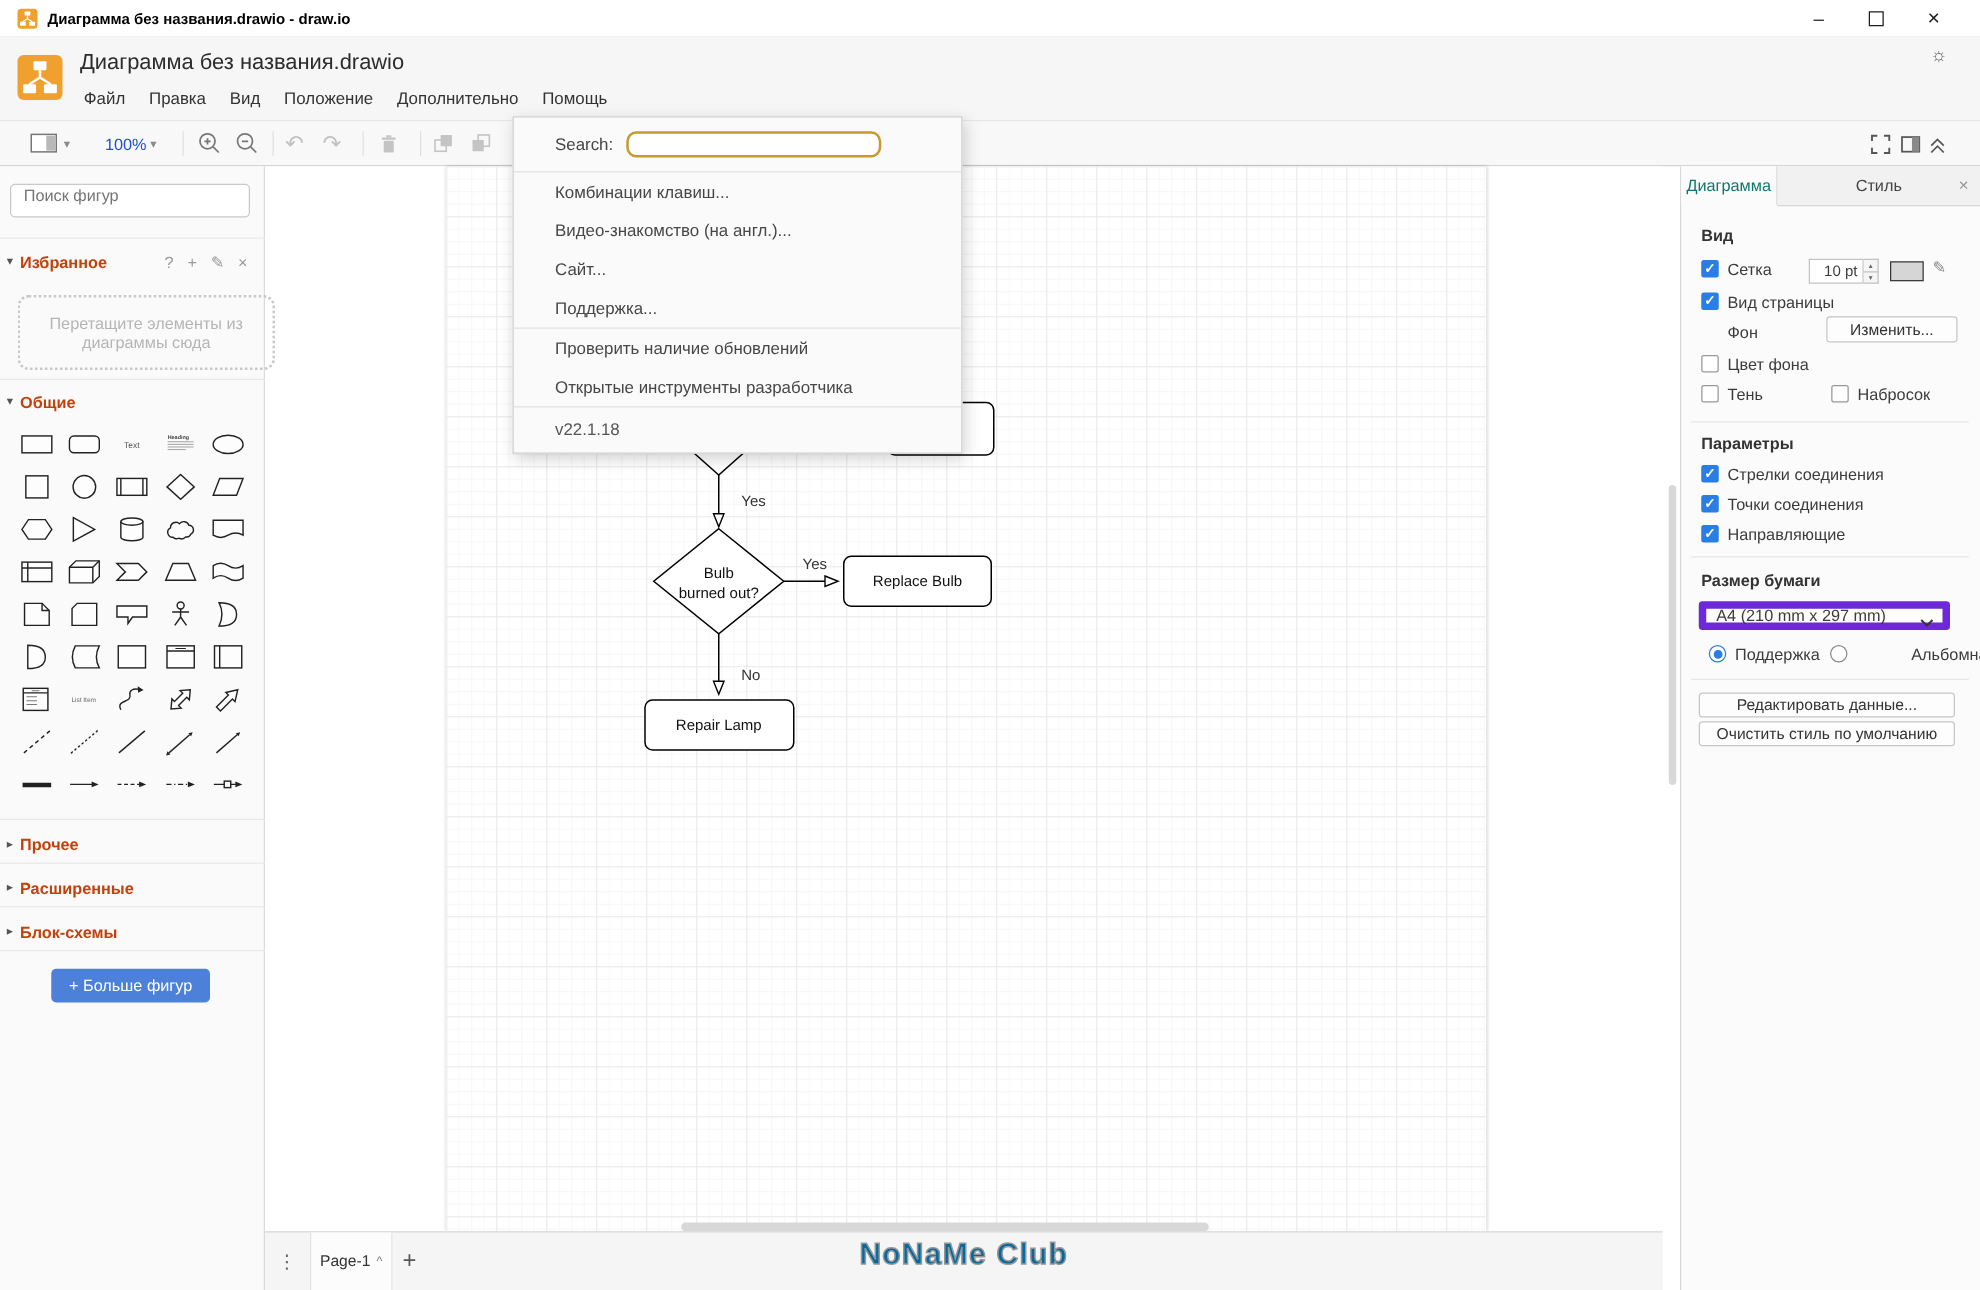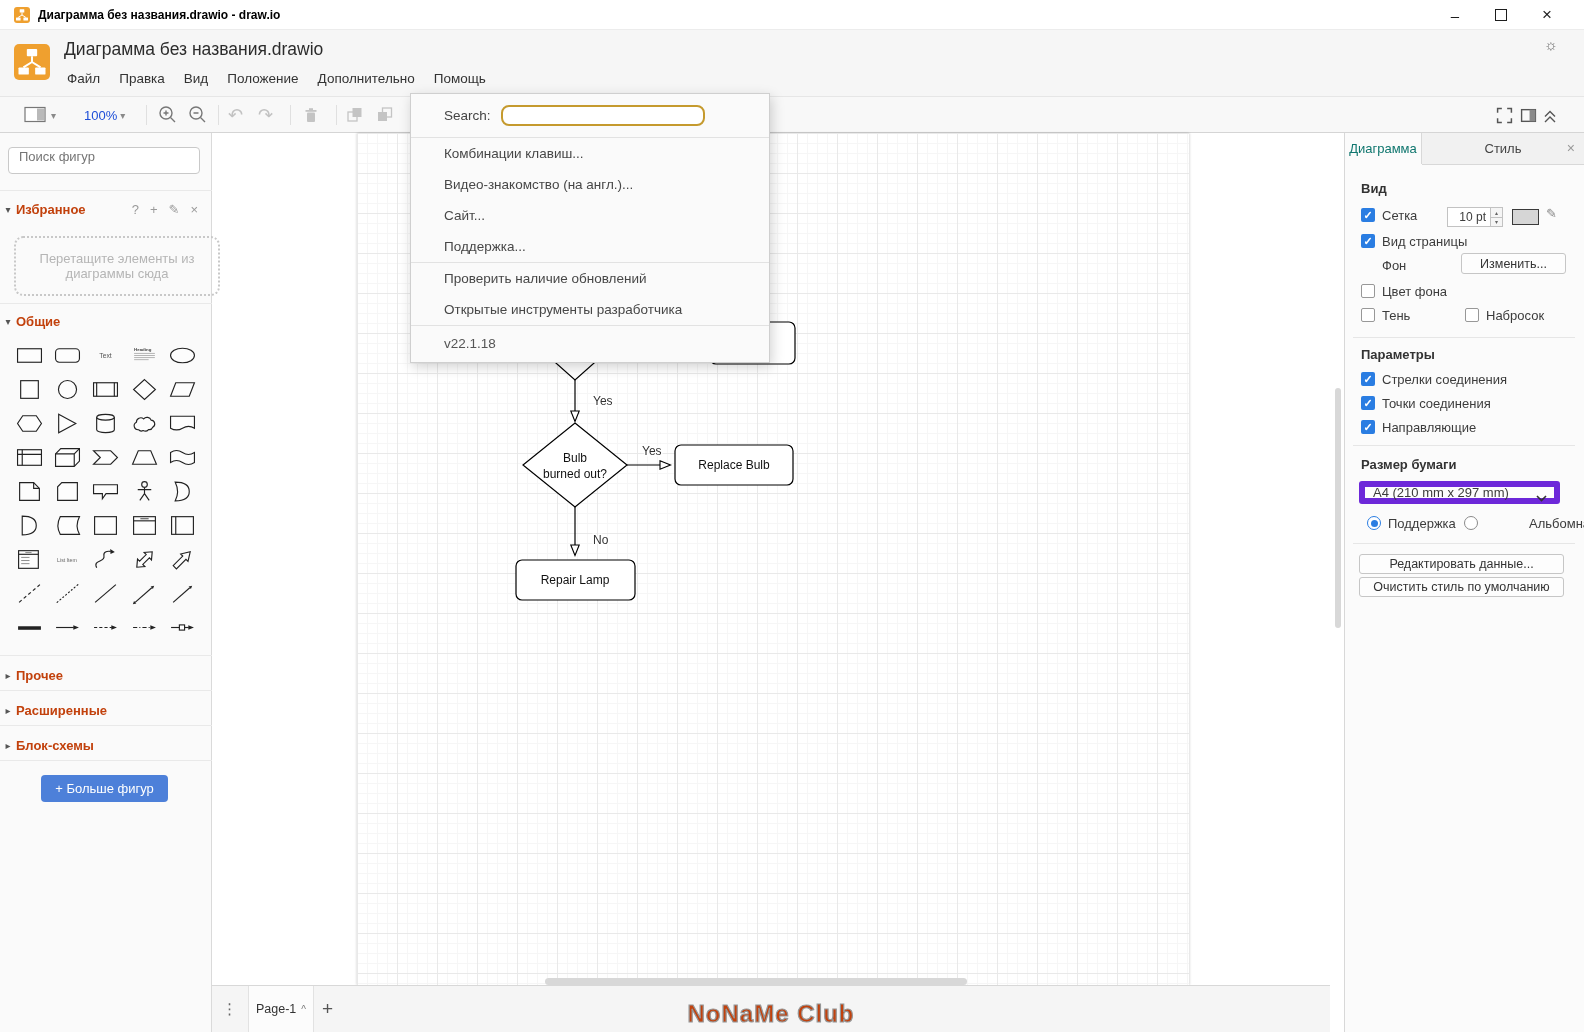--- a/index.html
+++ b/index.html
@@ -69,22 +69,22 @@
   .hscroll{position:absolute;left:333px;top:845px;width:422px;height:7px;background:#d8d8d8;border-radius:4px;}
 
   
   .footer{position:absolute;left:212px;top:985px;width:1118px;height:47px;background:#f5f5f5;
           border-top:1px solid #d8d8d8;box-sizing:border-box;z-index:2;}
   .fdots{position:absolute;left:10px;top:0;height:46px;display:flex;align-items:center;font-size:15px;color:#666;}
   .ptab{position:absolute;left:36px;top:0;height:46px;width:64px;background:#fcfcfc;border-left:1px solid #e2e2e2;border-right:1px solid #e2e2e2;
         display:flex;align-items:center;justify-content:center;gap:5px;font-size:12.5px;color:#333;}
   .ptab .car{font-size:10px;color:#777;}
   .fplus{position:absolute;left:110px;top:0;height:46px;display:flex;align-items:center;font-size:19px;color:#555;}
-  .watermark{position:absolute;left:0;right:0;top:14px;text-align:center;font-size:24px;font-weight:bold;
-             color:#c2410c;-webkit-text-stroke:1.2px #969696;letter-spacing:1px;}
+  .watermark{position:absolute;left:0;right:0;top:4px;text-align:center;font-size:24px;font-weight:bold;
+             color:#0369a1;-webkit-text-stroke:1.2px #969696;letter-spacing:1px;}
 
   
   .rpanel{position:absolute;left:1344px;top:133px;width:240px;height:899px;background:#fbfbfb;
           border-left:1px solid #d8d8d8;box-sizing:border-box;z-index:2;font-size:13px;color:#3c3c3c;}
   .rtabs{position:absolute;left:0;top:0;width:239px;height:32px;display:flex;}
   .rtab1{width:76px;height:31px;display:flex;align-items:center;justify-content:center;background:#fbfbfb;border-right:1px solid #d8d8d8;color:#0f766e;}
   .rtab2{flex:1;height:31px;display:flex;align-items:center;justify-content:center;background:#f1f1f1;border-bottom:1px solid #d8d8d8;color:#444;position:relative;}
   .rtab2 .x{position:absolute;right:9px;top:7px;color:#999;font-size:14px;}
   .rhead{position:absolute;left:16px;font-weight:bold;color:#333;}
   .prow{position:absolute;left:16px;height:16px;display:flex;align-items:center;}

